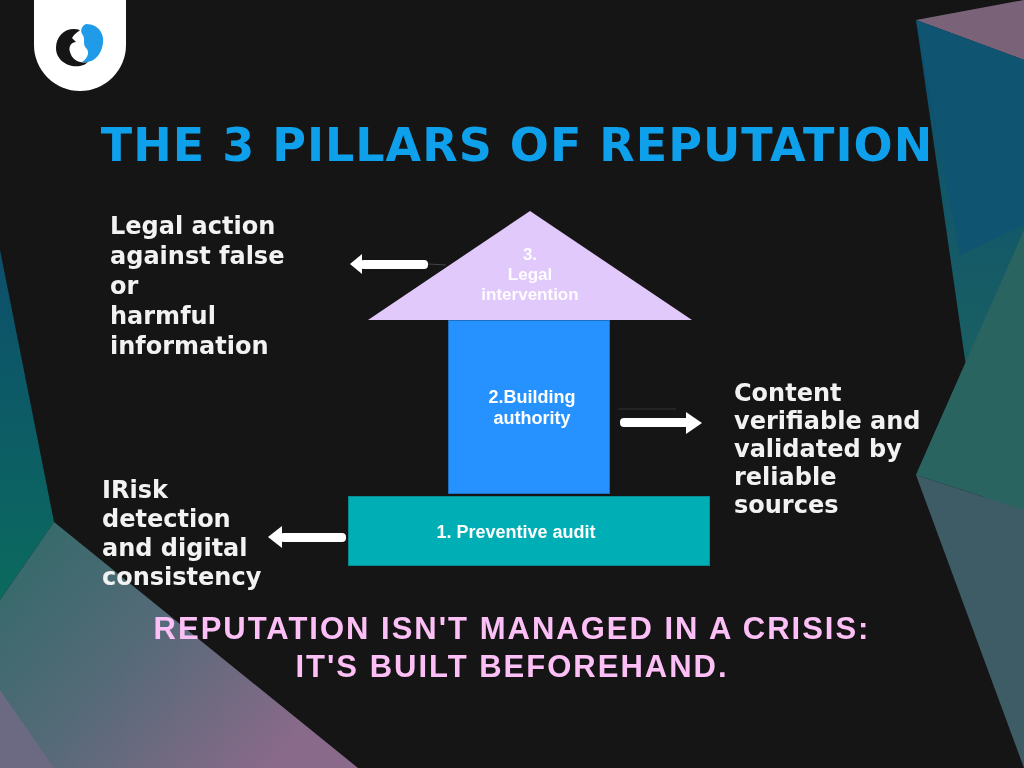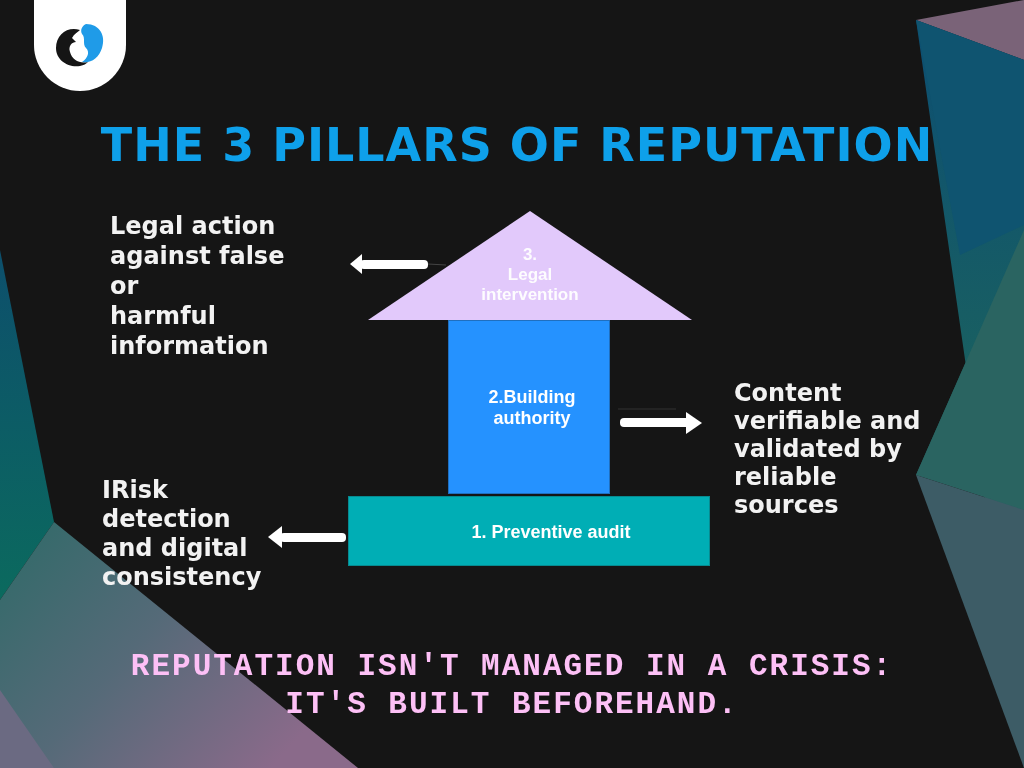--- a/index.html
+++ b/index.html
@@ -42,32 +42,32 @@
     position: absolute; left: 448px; top: 387px; width: 168px; text-align: center;
     color: #ffffff; font-weight: 700; font-size: 18px; line-height: 21px;
     white-space: pre-line;
   }
   .base {
     position: absolute; left: 348px; top: 496px; width: 362px; height: 70px;
     background: #00aeb5; border: 1px solid #078a90; box-sizing: border-box;
   }
   .base-label {
     position: absolute; left: 348px; top: 522px; width: 336px; text-align: center;
-    color: #ffffff; font-weight: 700; font-size: 18px; padding-left: 35px;
+    color: #ffffff; font-weight: 700; font-size: 18px;
   }
   .arrow { position: absolute; }
   .a-legal { left: 350px; top: 252px; }
   .a-auth { left: 618px; top: 408px; }
   .a-risk { left: 268px; top: 524px; }
 
   .tagline {
-    position: absolute; left: 0; top: 648px; width: 1024px; text-align: center;
+    position: absolute; left: 0; top: 610px; width: 1024px; text-align: center;
     color: #fdc0f6; font-weight: 700; font-size: 31px; line-height: 38px;
     letter-spacing: 2px; white-space: pre-line;
-    font-family: Liberation Mono, monospace;
+    font-family: Liberation Sans, sans-serif;
   }
 </style>
 </head>
 <body>
 
 <svg class="bg" viewBox="0 0 1024 768">
   <defs>
     <linearGradient id="gL" x1="0" y1="0" x2="0" y2="1">
       <stop offset="0" stop-color="#0d4f6c"></stop>
       <stop offset="1" stop-color="#0b6a5e"></stop>

